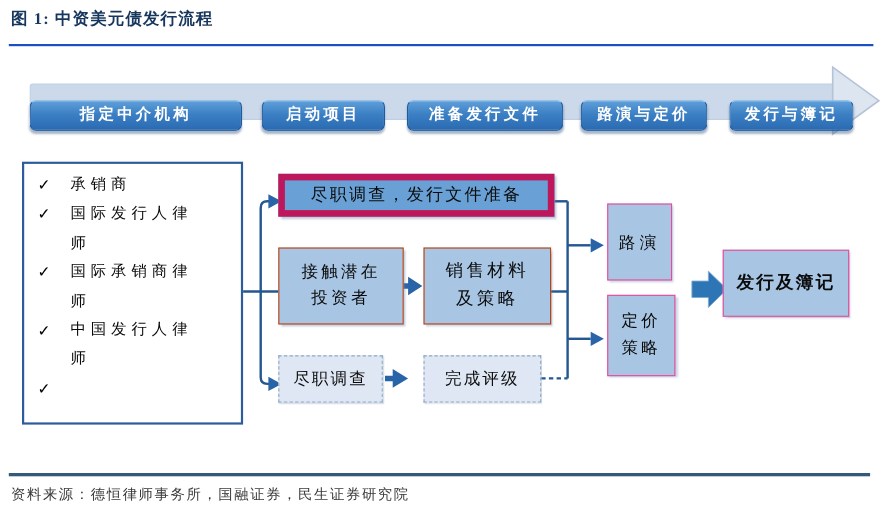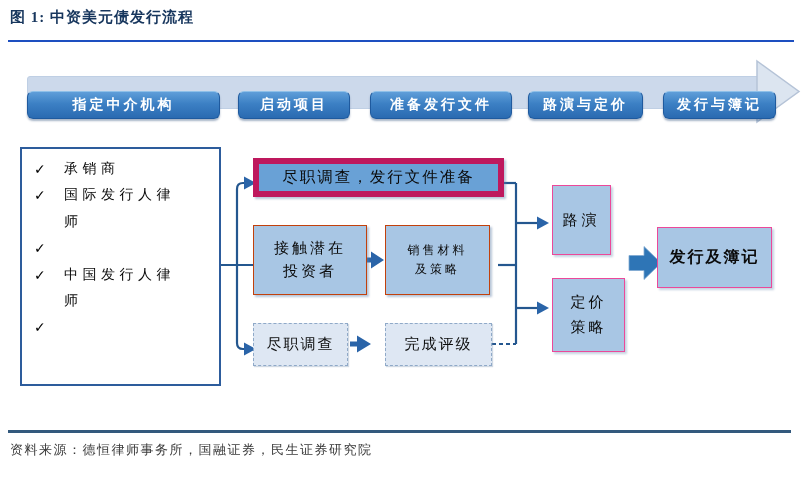--- a/index.html
+++ b/index.html
@@ -97,45 +97,46 @@
     <div class="chk-row">
       <span class="chk">✓</span>
       <span class="chk-text">承销商</span>
     </div>
     <div class="chk-row">
       <span class="chk">✓</span>
       <span class="chk-text">国际发行人律师</span>
     </div>
     <div class="chk-row">
       <span class="chk">✓</span>
+      <span class="chk-text">国际承销商律师</span>
     </div>
     <div class="chk-row">
       <span class="chk">✓</span>
       <span class="chk-text">中国发行人律师</span>
     </div>
     <div class="chk-row">
       <span class="chk">✓</span>
     </div>
   </div>
 
   <div class="abs fbox mid" style="left:253px;top:158px;width:251px;height:39px;font-size:15.5px;letter-spacing:2px;">尽职调查，发行文件准备</div>
 
   <div class="abs fbox light" style="left:253px;top:225px;width:114px;height:70px;font-size:15px;letter-spacing:3px;line-height:1.55;">接触潜在
 投资者</div>
 
-  <div class="abs fbox light" style="left:385px;top:225px;width:105px;height:70px;font-size:12px;letter-spacing:3px;line-height:1.55;">销售材料
+  <div class="abs fbox light" style="left:385px;top:225px;width:116px;height:70px;font-size:16px;letter-spacing:3px;line-height:1.55;">销售材料
 及策略</div>
 
   <div class="abs fbox pale" style="left:253px;top:323px;width:95px;height:43px;font-size:15px;letter-spacing:2px;">尽职调查</div>
 
   <div class="abs fbox pale" style="left:385px;top:323px;width:107px;height:43px;font-size:15px;letter-spacing:2px;">完成评级</div>
 
   <div class="abs fbox soft" style="left:552px;top:185px;width:59px;height:70px;font-size:15px;letter-spacing:4px;">路演</div>
 
-  <div class="abs fbox soft" style="left:552px;top:278px;width:73px;height:74px;font-size:15px;letter-spacing:3px;line-height:1.7;">定价
+  <div class="abs fbox soft" style="left:552px;top:268px;width:62px;height:74px;font-size:15px;letter-spacing:3px;line-height:1.7;">定价
 策略</div>
 
   <div class="abs fbox soft" style="left:657px;top:227px;width:115px;height:61px;font-size:16px;letter-spacing:2px;font-weight:bold;">发行及簿记</div>
 
   <div class="abs rule-bottom"></div>
   <div class="abs source">资料来源：德恒律师事务所，国融证券，民生证券研究院</div>
 
 </div>
 
 </body></html>

